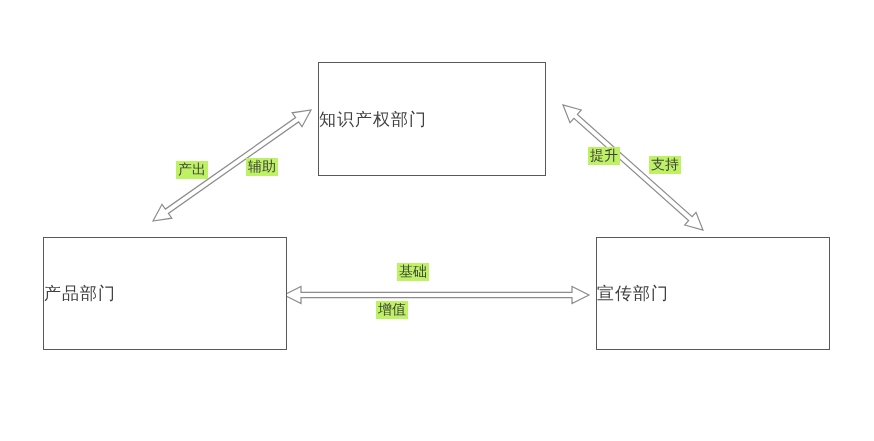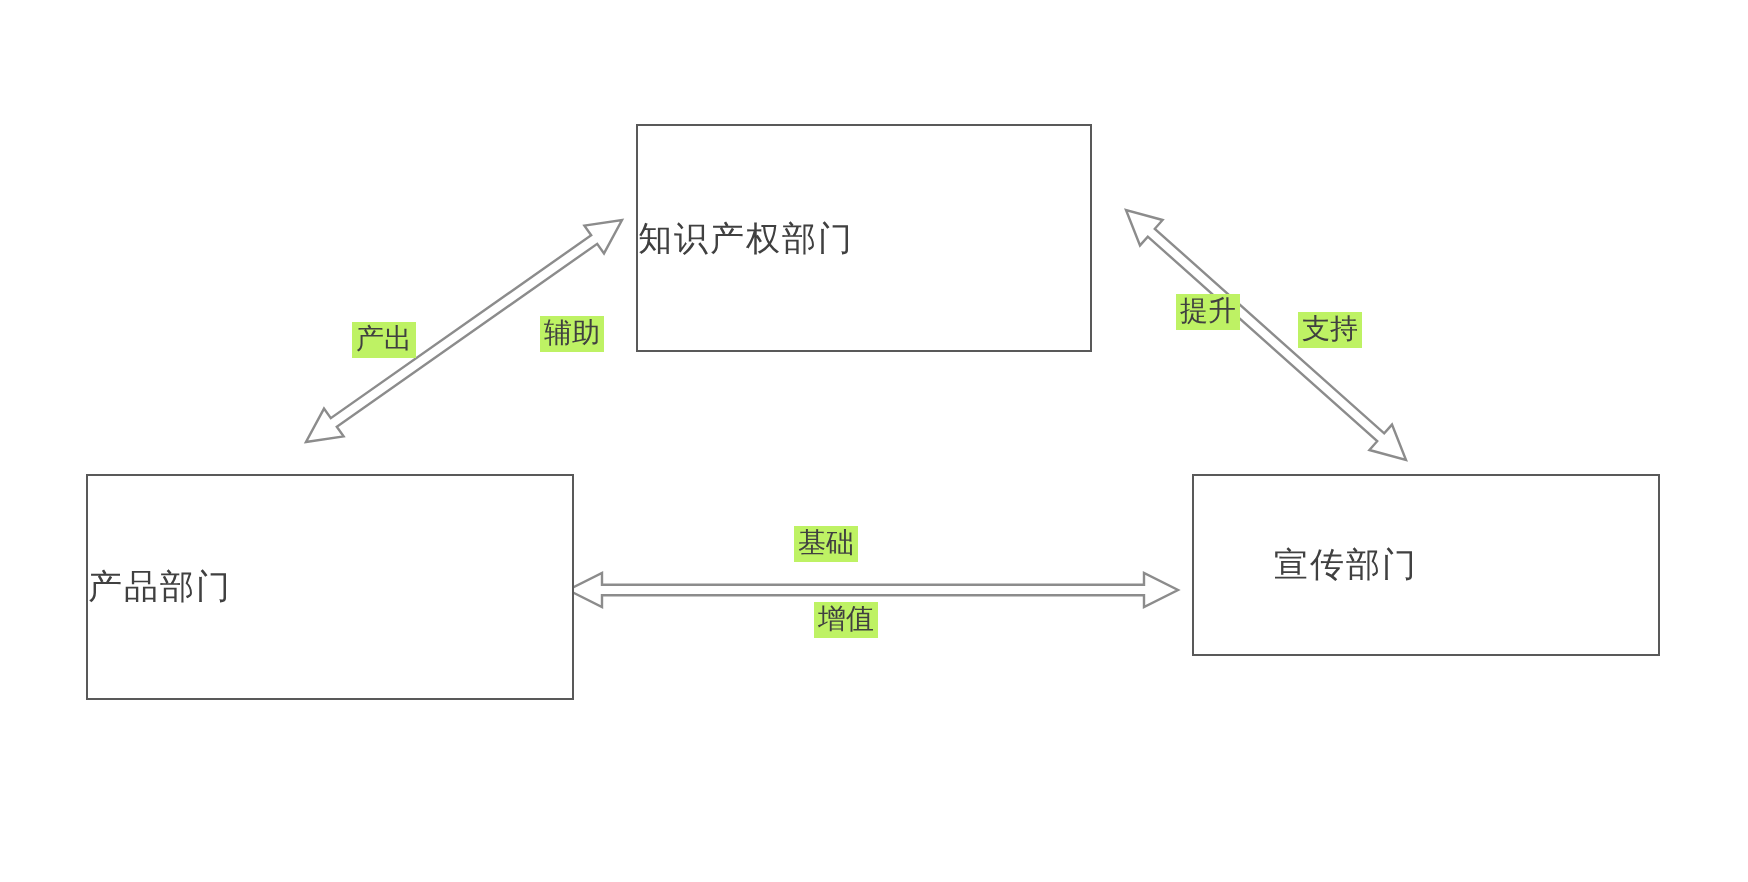--- a/index.html
+++ b/index.html
@@ -29,36 +29,36 @@
     background: #ffffff;
     display: flex;
     align-items: center;
     justify-content: flex-start;
     color: #404040;
     font-size: 17px;
     letter-spacing: 1px;
   }
   .node-ip       { left: 318px; top: 62px;  width: 228px; height: 114px; }
   .node-product  { left: 43px;  top: 237px; width: 244px; height: 113px; }
-  .node-publicity{ left: 596px; top: 237px; width: 234px; height: 91px; padding-left: 40px; }
+  .node-publicity{ left: 596px; top: 237px; width: 234px; height: 113px; }
   .edge-label {
     position: absolute;
     transform: translate(-50%, -50%);
     color: #404040;
     font-size: 14px;
     white-space: nowrap;
     background: #bef264;
     padding: 0 2px;
   }
   .lbl-chanchu { left: 192px; top: 170px; }
-  .lbl-fuzhu   { left: 262px; top: 167px; margin-left: 24px; }
+  .lbl-fuzhu   { left: 262px; top: 167px; }
   .lbl-tisheng { left: 604px; top: 156px; }
   .lbl-zhichi  { left: 665px; top: 165px; text-align: right; }
   .lbl-jichu   { left: 413px; top: 272px; text-align: right; }
-  .lbl-zengzhi { left: 423px; top: 310px; }
+  .lbl-zengzhi { left: 392px; top: 310px; }
 </style>
 </head>
 <body>
 
 <div class="canvas">
 
   <svg class="arrows-layer" id="arrows" width="874" height="441" viewBox="0 0 874 441" xmlns="http://www.w3.org/2000/svg">
       <polygon points="153.0,221.0 171.8,218.2 168.4,213.4 298.6,121.9 302.0,126.7 311.0,110.0 292.2,112.8 295.6,117.6 165.4,209.1 162.0,204.3" fill="#ffffff" stroke="#8c8c8c" stroke-width="1.2" stroke-linejoin="miter"></polygon>
       <polygon points="563.0,105.0 570.0,122.7 573.9,118.3 688.6,220.6 684.7,225.0 703.0,230.0 696.0,212.3 692.1,216.7 577.4,114.4 581.3,110.0" fill="#ffffff" stroke="#8c8c8c" stroke-width="1.2" stroke-linejoin="miter"></polygon>
       <polygon points="284.0,295.0 301.0,303.5 301.0,297.6 572.0,297.6 572.0,303.5 589.0,295.0 572.0,286.5 572.0,292.4 301.0,292.4 301.0,286.5" fill="#ffffff" stroke="#8c8c8c" stroke-width="1.2" stroke-linejoin="miter"></polygon>

